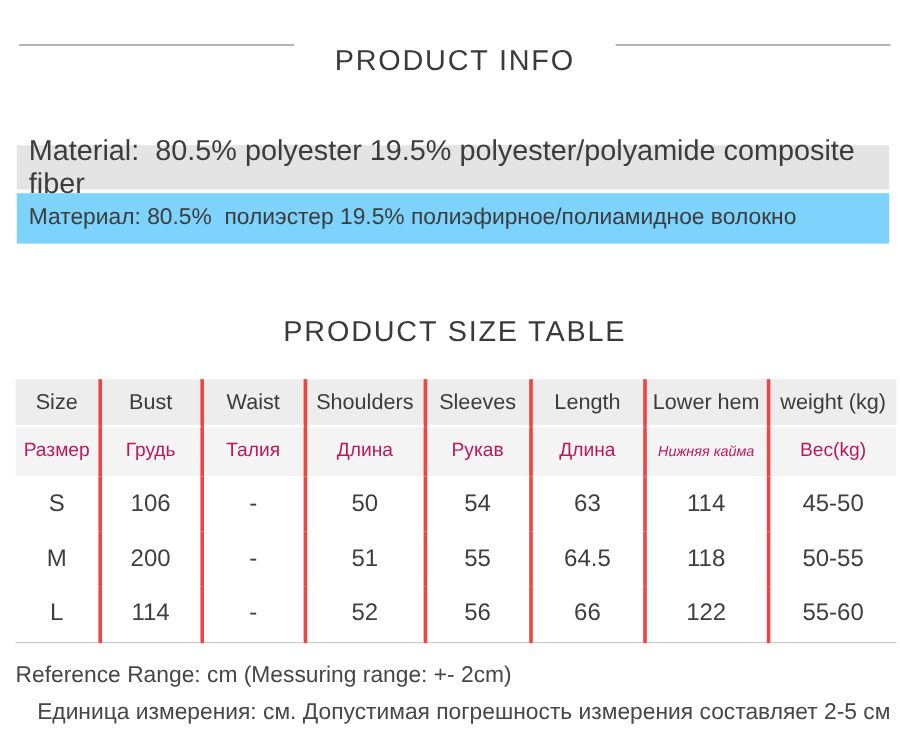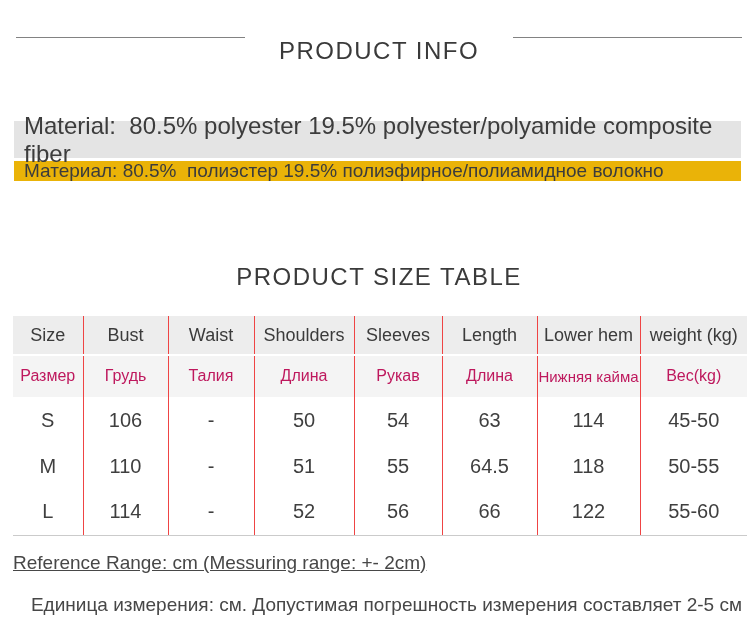--- a/index.html
+++ b/index.html
@@ -44,61 +44,61 @@
     display: flex; align-items: center;
     padding-left: 10px;
     white-space: pre-wrap;
   }
   .material-row.en {
     height: 37px; background: #e4e4e4;
     margin-bottom: 3px;
     font-size: 24px; color: #3c3c3c;
   }
   .material-row.ru {
-    height: 20px; background: #eab308;
+    height: 42px; background: #7dd3fc;
     font-size: 19px; color: #3c3c3c;
   }
 
   
   #size-table {
     position: absolute;
     top: 316px; left: 13px; width: 734px;
     border-collapse: collapse;
     table-layout: fixed;
   }
   #size-table td, #size-table th {
     text-align: center; vertical-align: middle;
     font-weight: normal;
-    border-right: 1px solid #ef4444;
+    border-right: 3px solid #ef4444;
     padding: 0;
   }
   #size-table td:last-child, #size-table th:last-child { border-right: none; }
   #size-table tr.hdr-en th {
     height: 39px; background: #ededed;
     font-size: 18px; color: #3b3b3b;
     border-bottom: 2px solid #ffffff;
   }
   #size-table tr.hdr-ru th {
     height: 42px; background: #f4f4f4;
     font-size: 16px; color: #be185d;
     line-height: 1.15;
   }
-  #size-table tr.hdr-ru th.wrap2 { font-size: 15px; }
+  #size-table tr.hdr-ru th.wrap2 { font-size: 12px; font-style: italic; }
   #size-table tbody td {
     height: 46px; background: #ffffff;
     font-size: 20px; color: #3f3f3f;
   }
   #size-table tbody tr:last-child td { border-bottom: 1px solid #cbcbcb; }
 
   
   #footer-notes {
     position: absolute;
     top: 552px; left: 13px; right: 8px;
   }
-  .note-en { font-size: 19px; color: #474747; margin-bottom: 20px; text-decoration: underline; }
+  .note-en { font-size: 19px; color: #474747; margin-bottom: 9px; }
   .note-ru { font-size: 19px; color: #474747; text-align: right; }
 </style>
 </head>
 <body>
 
 <div class="section-title-wrap" id="title-product-info">
   <div class="rule"></div>
   <div class="section-title">PRODUCT INFO</div>
   <div class="rule"></div>
 </div>
@@ -151,21 +151,21 @@
         <td>106</td>
         <td>-</td>
         <td>50</td>
         <td>54</td>
         <td>63</td>
         <td>114</td>
         <td>45-50</td>
       </tr>
       <tr>
         <td>M</td>
-        <td>110</td>
+        <td>200</td>
         <td>-</td>
         <td>51</td>
         <td>55</td>
         <td>64.5</td>
         <td>118</td>
         <td>50-55</td>
       </tr>
       <tr>
         <td>L</td>
         <td>114</td>

